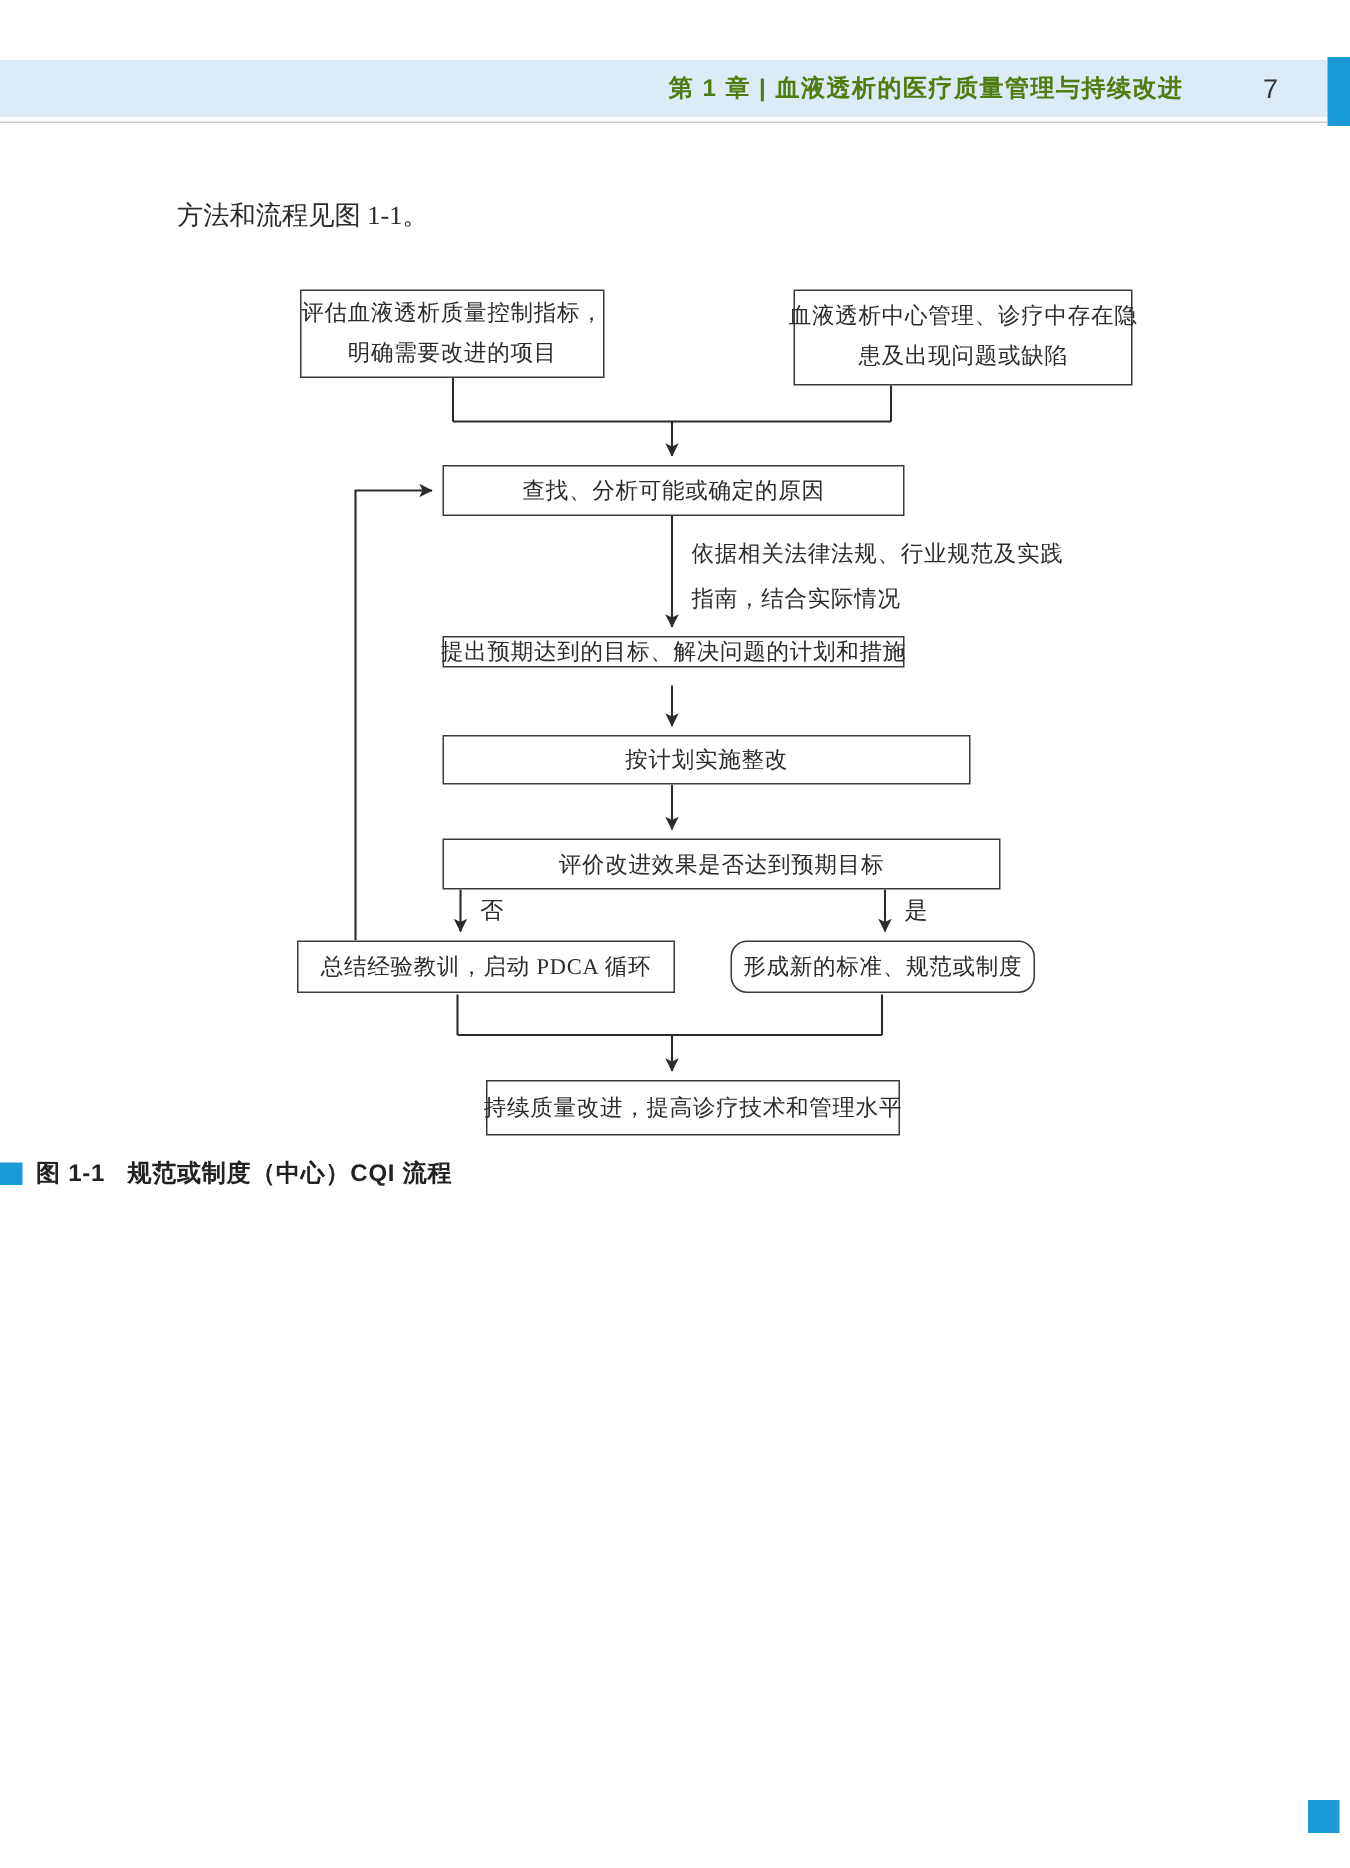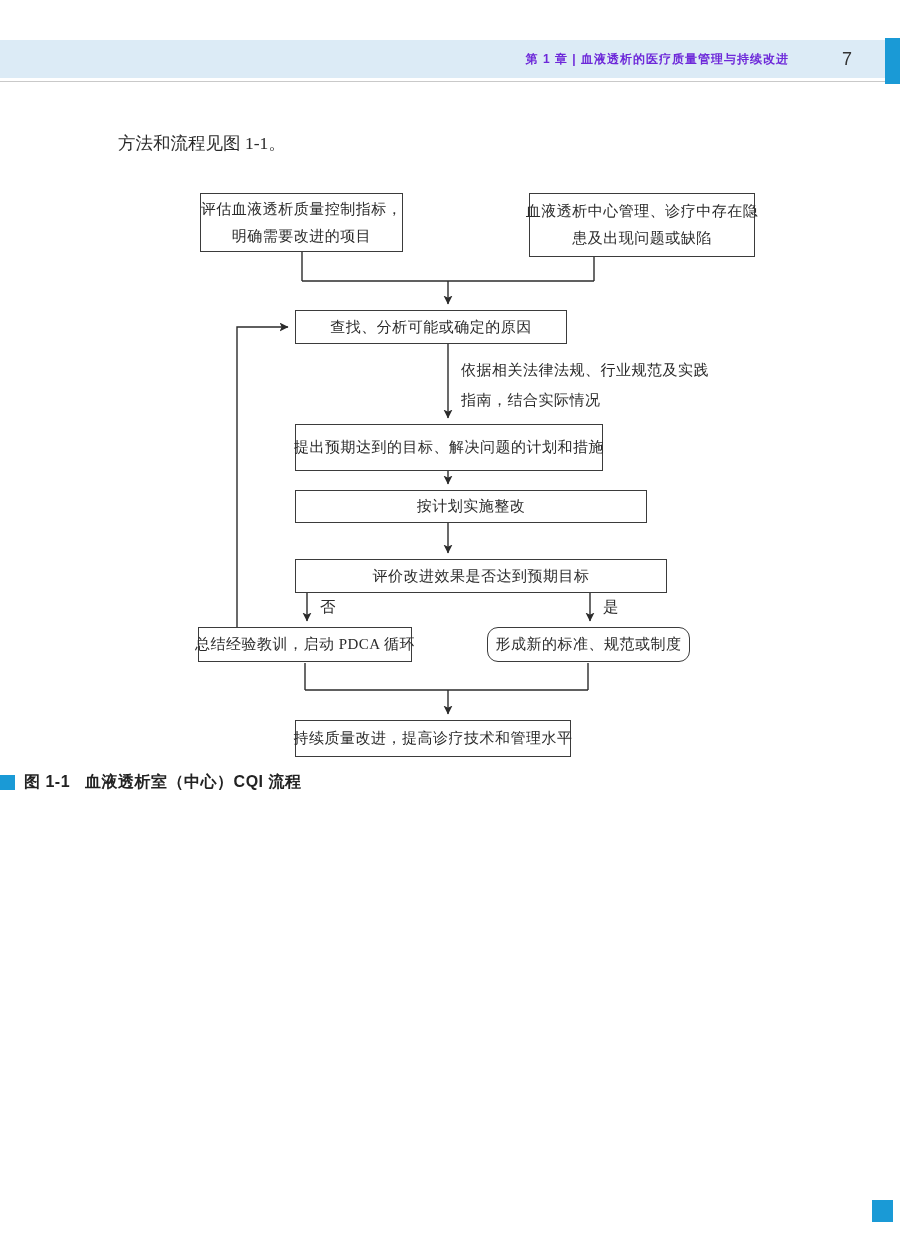--- a/index.html
+++ b/index.html
@@ -20,23 +20,23 @@
     left: 0; top: 40px;
     width: 885px; height: 38px;
     background: #dcebf6;
     display: flex;
     align-items: center;
     justify-content: flex-end;
     padding-right: 33px;
   }
   .header-title {
     font-family: "Liberation Sans", "DejaVu Sans", sans-serif;
-    font-size: 12px;
+    font-size: 16px;
     font-weight: bold;
-    color: #6d28d9;
+    color: #4d7c0f;
     letter-spacing: 1px;
     margin-left: 20px;
   }
   .header-pagenum {
     font-family: "Liberation Sans", "DejaVu Sans", sans-serif;
     font-size: 18px;
     color: #333333;
     margin-left: 53px;
   }
   .header-tab {
@@ -76,27 +76,27 @@
     align-items: center;
     justify-content: center;
     text-align: center;
     font-size: 15px;
     color: #2b2b2b;
     white-space: nowrap;
     letter-spacing: 0.5px;
   }
   .node-assess      { left: 200px; top: 193px; width: 203px; height: 59px; line-height: 27px; }
   .node-problems    { left: 481px; top: 193px; width: 226px; height: 64px; line-height: 27px; margin-left: 48px; }
-  .node-analyze     { left: 295px; top: 310px; width: 272px; height: 34px; }
-  .node-propose     { left: 295px; top: 424px; width: 308px; height: 47px; }
+  .node-analyze     { left: 295px; top: 310px; width: 308px; height: 34px; }
+  .node-propose     { left: 295px; top: 424px; width: 308px; height: 21px; }
   .node-implement   { left: 295px; top: 490px; width: 352px; height: 33px; }
   .node-evaluate    { left: 295px; top: 559px; width: 372px; height: 34px; }
-  .node-summarize   { left: 198px; top: 627px; width: 214px; height: 35px; }
+  .node-summarize   { left: 198px; top: 627px; width: 252px; height: 35px; }
   .node-standardize { left: 487px; top: 627px; width: 203px; height: 35px; border-radius: 11px; }
-  .node-improve     { left: 295px; top: 720px; width: 276px; height: 37px; }
+  .node-improve     { left: 324px; top: 720px; width: 276px; height: 37px; }
 
   .flow-note {
     position: absolute;
     left: 461px; top: 355px;
     font-size: 15px;
     line-height: 30px;
     color: #2b2b2b;
     letter-spacing: 0.5px;
   }
   .branch-label {
@@ -201,18 +201,18 @@
     <div>依据相关法律法规、行业规范及实践</div>
     <div>指南，结合实际情况</div>
   </div>
 
   <div class="branch-label branch-no">否</div>
   <div class="branch-label branch-yes">是</div>
 
   <div class="caption">
     <span class="caption-marker accent-el" style="background: rgb(26, 154, 214);"></span>
     <span class="caption-label">图 1-1</span>
-    <span class="caption-title">血液透析室（中心）CQI 流程</span>
+    <span class="caption-title">规范或制度（中心）CQI 流程</span>
   </div>
 
   <div class="bottom-tab accent-el" style="background: rgb(26, 154, 214);"></div>
 
 </div>
 
 </body></html>

